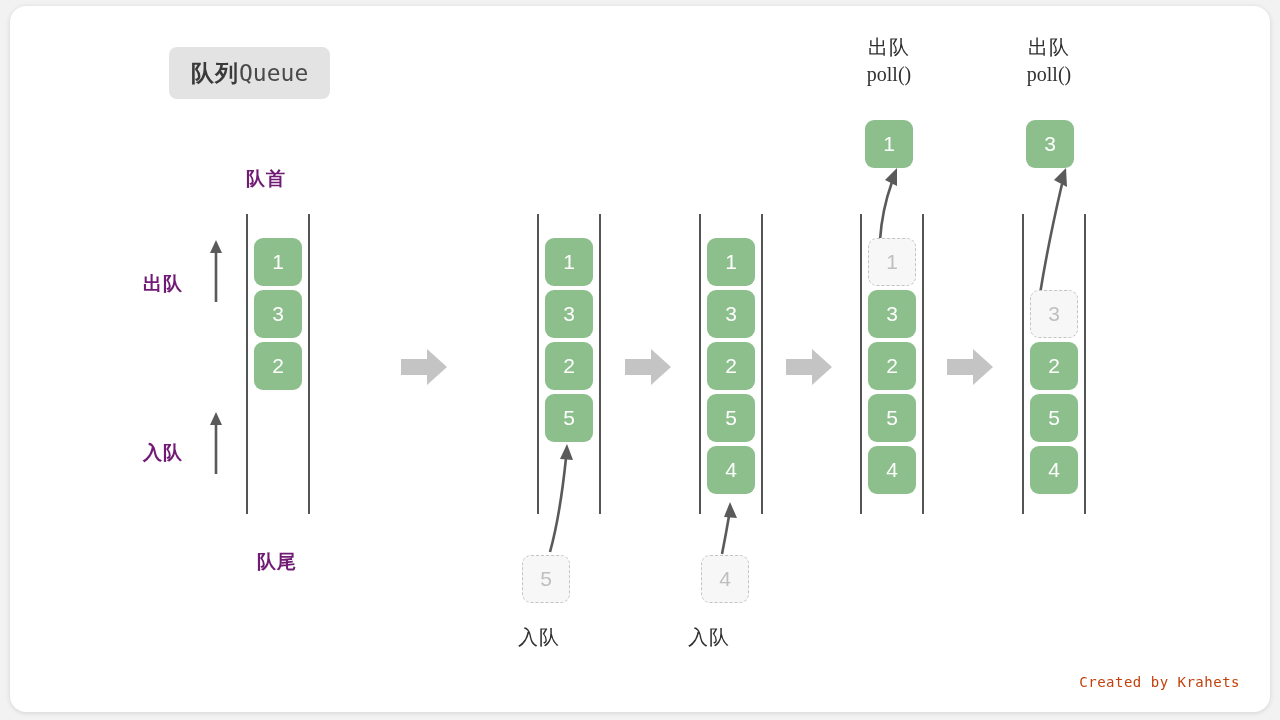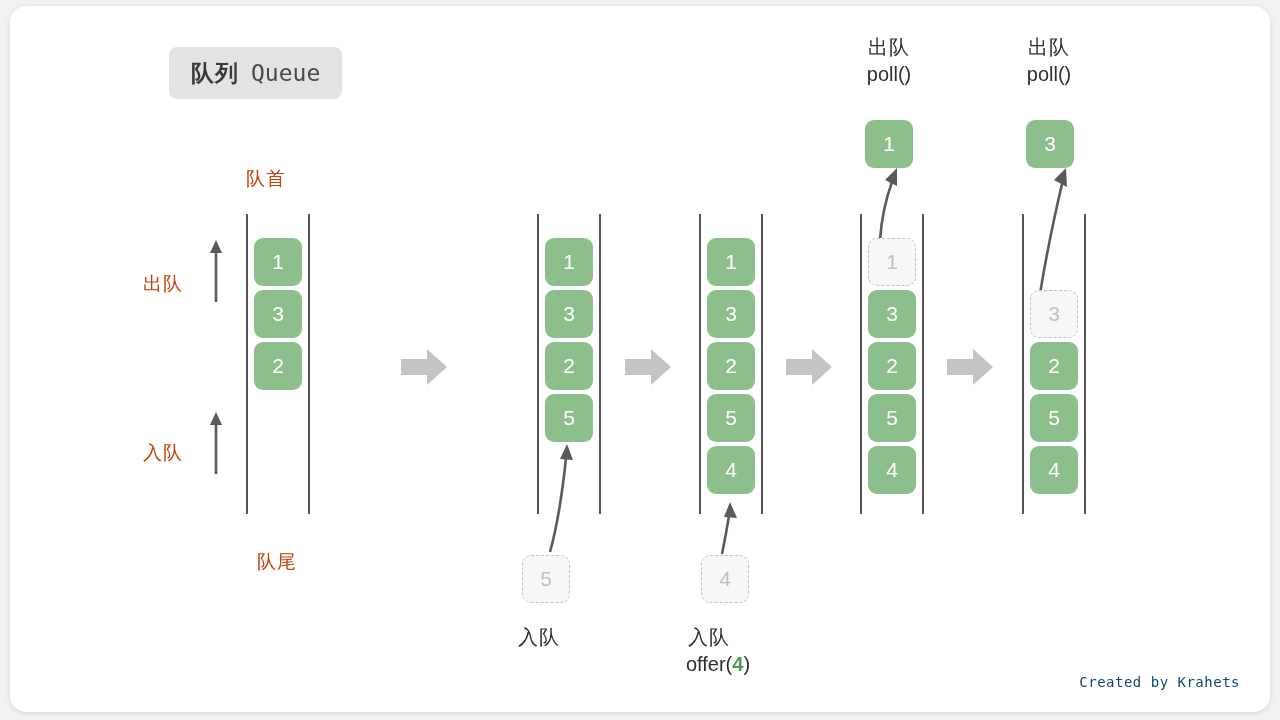--- a/index.html
+++ b/index.html
@@ -13,40 +13,40 @@
     background:#ffffff;border-radius:16px;
     box-shadow:0 1px 5px rgba(0,0,0,0.13);
   }
   .stage{position:absolute;left:0;top:0;width:1260px;height:706px;}
 
   
   #title-badge{
     position:absolute;left:159px;top:41px;
     height:52px;box-sizing:border-box;
     padding:0 22px;
-    display:flex;align-items:center;gap:12px;
+    display:flex;align-items:center;
     background:#e3e3e3;border-radius:8px;
   }
   #title-badge .cn{font-size:23px;font-weight:bold;color:#3a3a3a;letter-spacing:1px;}
   #title-badge .en{font-family:"DejaVu Sans Mono","Liberation Mono",monospace;font-size:23px;color:#4a4a4a;}
 
   
   .cn-label{
-    position:absolute;font-size:19px;font-weight:normal;color:#c2410c;
+    position:absolute;font-size:19px;font-weight:bold;color:#701a75;
     letter-spacing:1px;white-space:nowrap;
   }
   .op-label{
     position:absolute;text-align:center;white-space:nowrap;line-height:1.33;
   }
   .op-label .cn{
     display:block;font-size:20px;font-weight:400;color:#2f2f2f;letter-spacing:1px;
     font-family:"DejaVu Sans","Liberation Sans",sans-serif;
   }
   .op-label .code{
-    display:block;font-family:Liberation Sans, sans-serif;
+    display:block;font-family:Liberation Serif, serif;
     font-size:20px;color:#2f2f2f;text-align:center;
   }
   .op-label .code .arg{color:#4e9a51;font-weight:bold;}
 
   
   .rail{position:absolute;width:1.6px;background:#555;}
 
   
   .box{
     position:absolute;width:48px;height:48px;border-radius:9px;
@@ -64,21 +64,21 @@
 
   
   .motion{position:absolute;overflow:visible;}
 
   
   .tick-arrow{position:absolute;width:16px;height:64px;}
 
   #credit{
     position:absolute;right:30px;bottom:22px;
     font-family:"DejaVu Sans Mono","Liberation Mono",monospace;
-    font-size:14px;color:#0c4a6e;letter-spacing:.5px;white-space:nowrap;
+    font-size:14px;color:#c2410c;letter-spacing:.5px;white-space:nowrap;
   }
 </style>
 </head>
 <body>
 
 <div id="card">
 <div class="stage">
 
   <div id="title-badge">
     <span class="cn">队列</span>
@@ -138,21 +138,20 @@
   <div class="box filled" style="left:697px;top:388px;">5</div>
   <div class="box filled" style="left:697px;top:440px;">4</div>
 
   <svg class="motion" style="left:690px;top:490px;width:60px;height:62px;" viewBox="0 0 60 62">
     <path d="M22 58 Q26 38 29 20" stroke="#5a5a5a" stroke-width="2.6" fill="none"></path>
     <path d="M30 6 L37 22 L24 21 Z" fill="#5a5a5a"></path>
   </svg>
   <div class="box ghost" style="left:691px;top:549px;">4</div>
   <div class="op-label" style="left:608px;top:618px;width:200px;">
     <span class="cn" style="text-align:left;padding-left:70px;">入队</span>
-    <span class="code"><span>offer(</span><span class="arg">4</span><span>)</span></span>
   </div>
 
   <svg class="block-arrow" style="left:776px;top:341px;" viewBox="0 0 46 40">
     <path d="M0 12 L26 12 L26 2 L46 20 L26 38 L26 28 L0 28 Z" fill="#c4c4c4"></path>
   </svg>
 
   <div class="op-label" style="left:789px;top:28px;width:180px;">
     <span class="cn">出队</span>
     <span class="code">poll()</span>
   </div>

